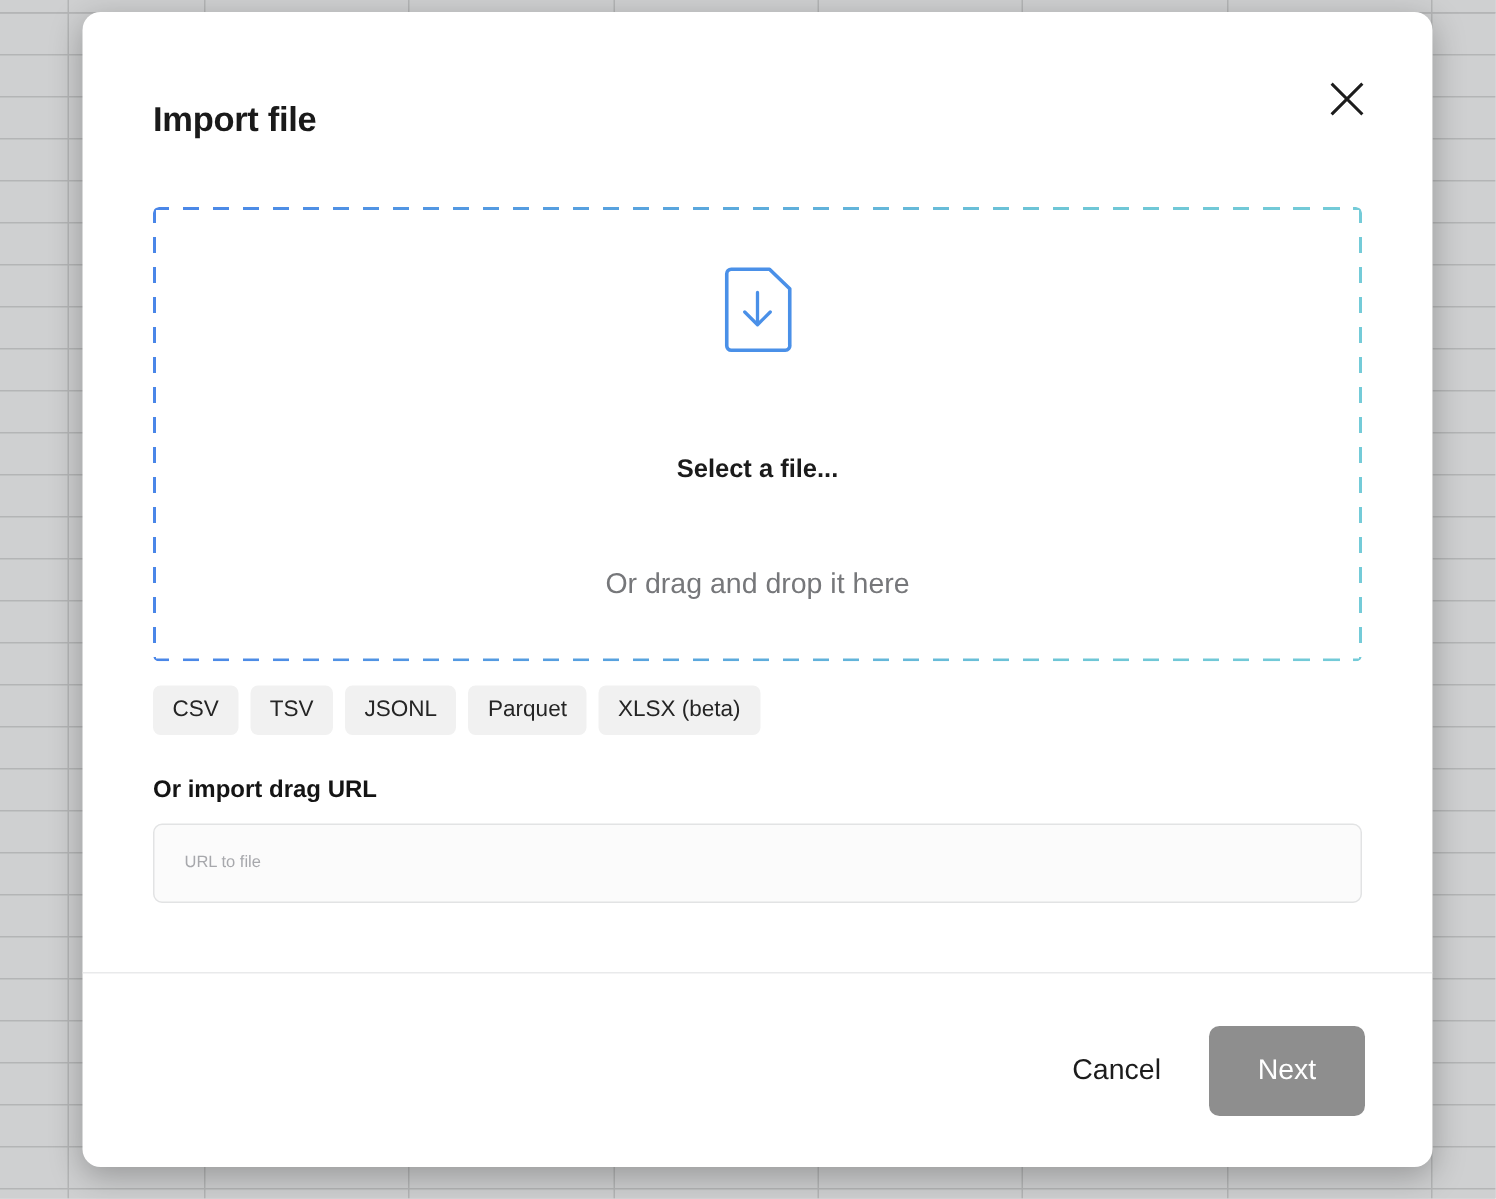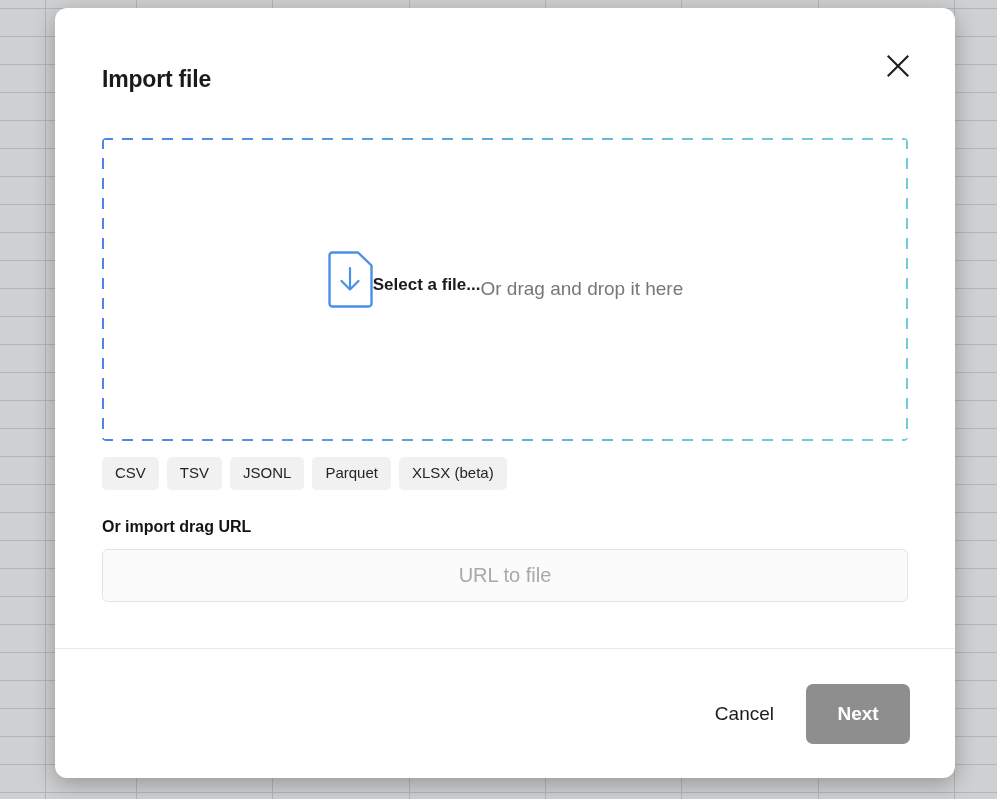--- a/index.html
+++ b/index.html
@@ -110,22 +110,24 @@
     mask:
       repeating-linear-gradient(90deg, #000 0 11px, transparent 11px 20px) top left / 100% 2px no-repeat,
       repeating-linear-gradient(90deg, #000 0 11px, transparent 11px 20px) bottom left / 100% 2px no-repeat,
       repeating-linear-gradient(180deg, #000 0 11px, transparent 11px 20px) top left / 2px 100% no-repeat,
       repeating-linear-gradient(180deg, #000 0 11px, transparent 11px 20px) top right / 2px 100% no-repeat;
   }
   .dropzone-inner {
     position: absolute;
     inset: 0;
     display: flex;
+    flex-direction: column;
     align-items: center;
     justify-content: center;
+    gap: 48px;
   }
   .file-icon { margin-bottom: 21px; }
   .file-icon svg { display: block; }
   .dropzone-primary {
     font-size: 17px;
     font-weight: bold;
     color: #1b1b1b;
     line-height: 1.1;
     margin-bottom: 9px;
   }
@@ -159,25 +161,24 @@
     color: #141414;
   }
   .url-input {
     margin-top: 13px;
     width: 100%;
     height: 53px;
     border: 1px solid #e2e3e4;
     border-radius: 6px;
     background: #fbfbfb;
     padding: 0 20px;
-    font-size: 20px;
+    font-size: 11px;
     color: #333;
     font-family: "Liberation Sans", sans-serif;
     outline: none;
-    text-align: center;
   }
   .url-input::placeholder { color: #a7a8ac; }
 
   
   .modal-footer {
     flex: 0 0 auto;
     border-top: 1px solid #e9eaeb;
     height: 130px;
     display: flex;
     align-items: center;
@@ -194,21 +195,21 @@
     cursor: pointer;
     padding: 10px 18px;
     font-family: "Liberation Sans", sans-serif;
   }
   .btn-next {
     background: #8e8e8e;
     border: none;
     border-radius: 7px;
     color: #ffffff;
     font-size: 19px;
-    font-weight: bold;
+    font-weight: normal;
     width: 104px;
     height: 60px;
     cursor: default;
     font-family: "Liberation Sans", sans-serif;
   }
 </style>
 </head>
 <body>
 
 <div id="backdrop">

